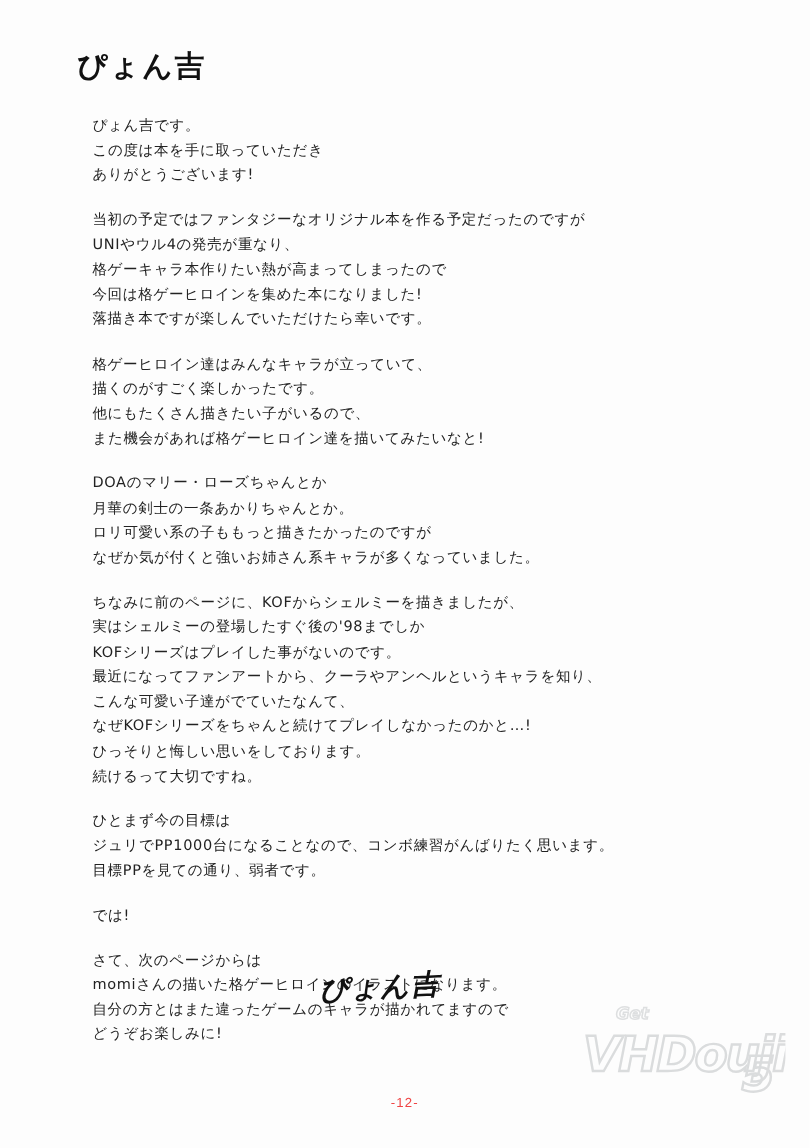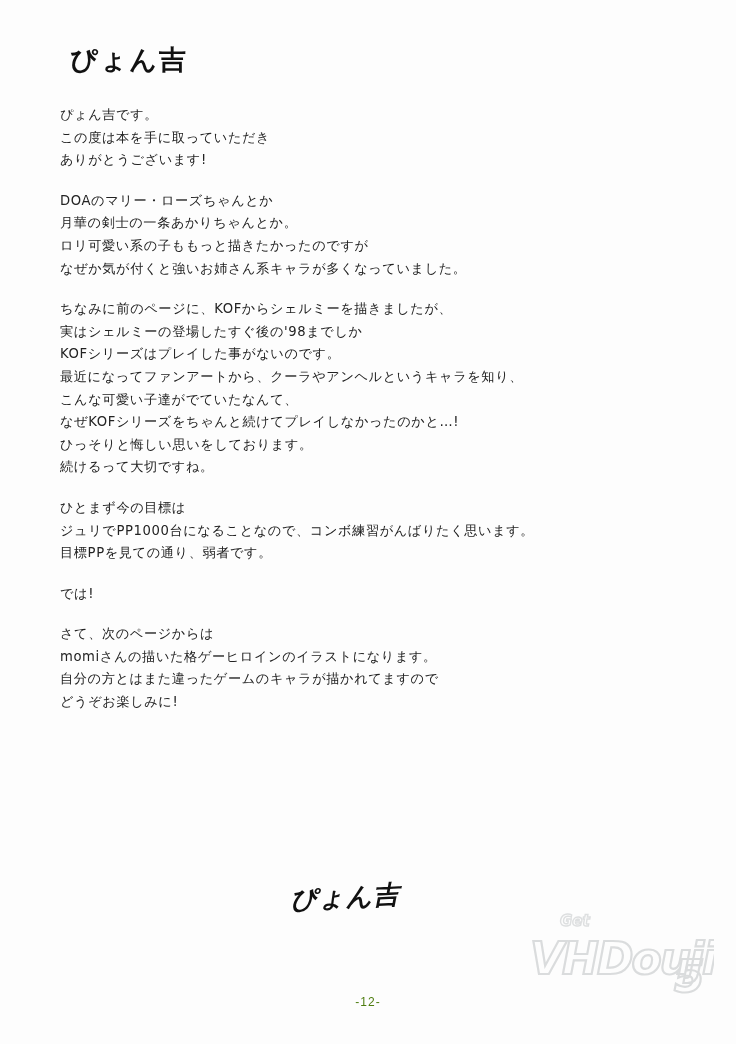--- a/index.html
+++ b/index.html
@@ -21,21 +21,21 @@
     left: 70px;
     top: 42px;
     font-size: 27px;
     font-weight: bold;
     letter-spacing: 2px;
     color: #111;
     font-family: "DejaVu Sans", sans-serif;
   }
   .body-text {
     position: absolute;
-    left: 60px;
+    left: 84px;
     top: 104px;
     width: 600px;
     font-size: 13.2px;
     line-height: 22.6px;
     color: #222;
     letter-spacing: 0.6px;
     font-family: "DejaVu Sans", sans-serif;
   }
   .para {
     margin: 0 0 18px 0;
@@ -55,21 +55,21 @@
     transform: rotate(-3deg);
     font-family: "DejaVu Sans", sans-serif;
   }
   .page-number {
     position: absolute;
     left: 0;
     right: 0;
     top: 995px;
     text-align: center;
     font-size: 12px;
-    color: #4d7c0f;
+    color: #ef4444;
     letter-spacing: 1px;
     font-family: "Liberation Sans", sans-serif;
   }
   .watermark {
     position: absolute;
     right: 22px;
     bottom: 38px;
     width: 190px;
     height: 110px;
     opacity: 0.5;
@@ -102,20 +102,29 @@
 <body>
 
 <div class="page">
 
   <div class="title">ぴょん吉</div>
 
   <div class="body-text">
     <p class="para">ぴょん吉です。
 この度は本を手に取っていただき
 ありがとうございます!</p>
+    <p class="para">当初の予定ではファンタジーなオリジナル本を作る予定だったのですが
+UNIやウル4の発売が重なり、
+格ゲーキャラ本作りたい熱が高まってしまったので
+今回は格ゲーヒロインを集めた本になりました!
+落描き本ですが楽しんでいただけたら幸いです。</p>
+    <p class="para">格ゲーヒロイン達はみんなキャラが立っていて、
+描くのがすごく楽しかったです。
+他にもたくさん描きたい子がいるので、
+また機会があれば格ゲーヒロイン達を描いてみたいなと!</p>
     <p class="para">DOAのマリー・ローズちゃんとか
 月華の剣士の一条あかりちゃんとか。
 ロリ可愛い系の子ももっと描きたかったのですが
 なぜか気が付くと強いお姉さん系キャラが多くなっていました。</p>
     <p class="para">ちなみに前のページに、KOFからシェルミーを描きましたが、
 実はシェルミーの登場したすぐ後の'98までしか
 KOFシリーズはプレイした事がないのです。
 最近になってファンアートから、クーラやアンヘルというキャラを知り、
 こんな可愛い子達がでていたなんて、
 なぜKOFシリーズをちゃんと続けてプレイしなかったのかと…!

